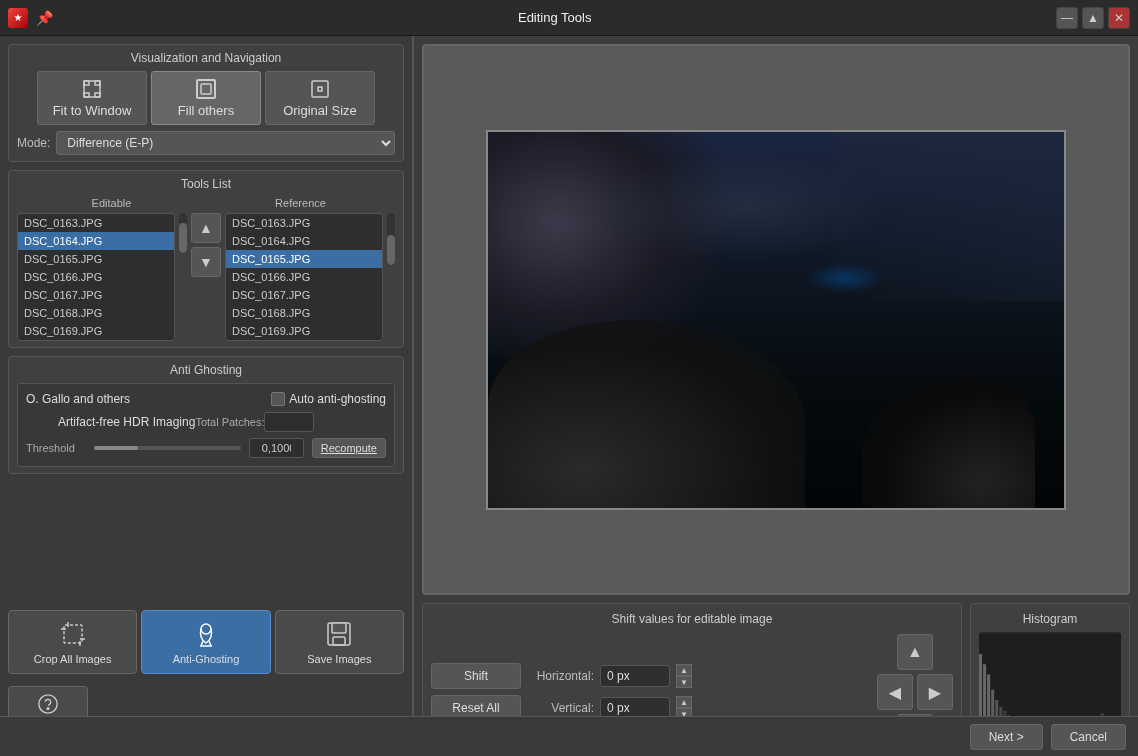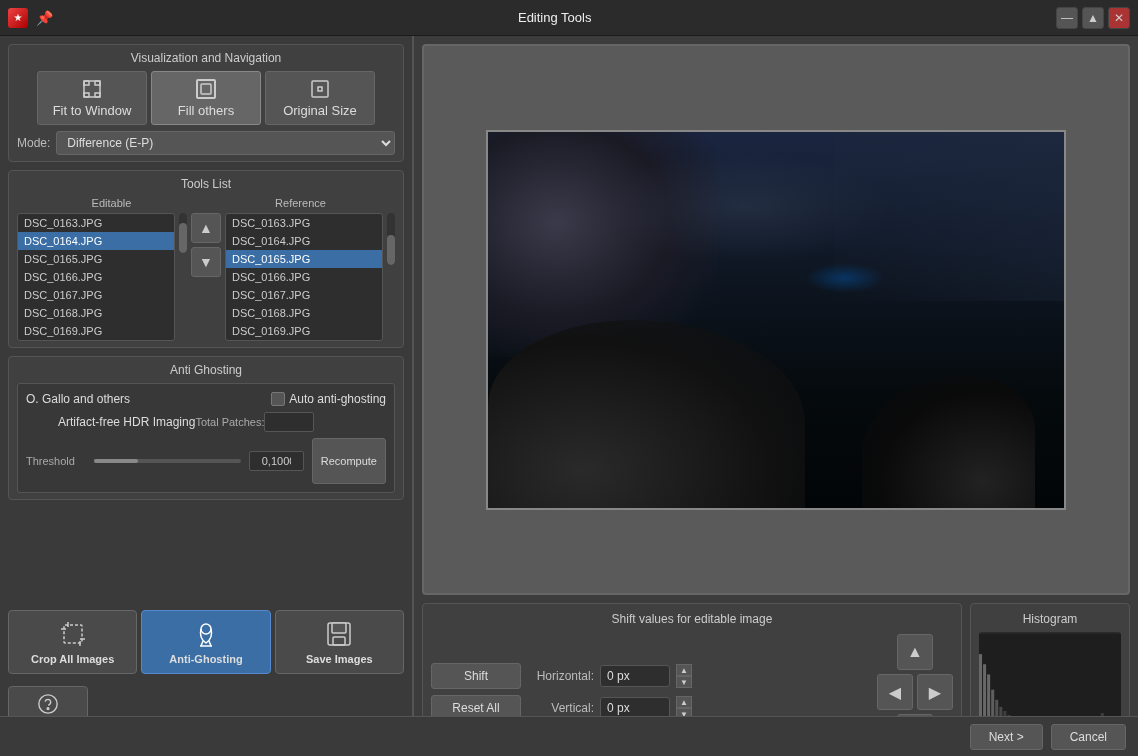--- a/index.html
+++ b/index.html
@@ -228,44 +228,44 @@
       width: 55px; height: 20px;
       border-radius: 2px;
       padding: 2px 12px;
       font-size: 11px;
     }
     .recompute-btn {
       background: #555;
       border: 1px solid #666;
       border-radius: 3px;
       color: #ddd;
-      padding: 16px 8px;
+      padding: 3px 8px;
       font-size: 11px;
       cursor: pointer;
+      text-decoration: underline;
     }
     .bottom-actions {
       display: flex;
       gap: 4px;
       justify-content: space-around;
       margin-top: auto;
     }
     .action-btn {
       background: #4a4a4a;
       border: 1px solid #666;
       border-radius: 4px;
       color: #ddd;
       padding: 8px 4px;
       cursor: pointer;
       display: flex;
       flex-direction: column;
       align-items: center;
       gap: 4px;
       flex: 1;
       font-size: 11px;
-      font-weight: bold;
     }
     .action-btn.active-btn {
       background: #3a6ea5;
       border-color: #5588cc;
     }
     .action-btn svg {
       width: 30px; height: 30px;
     }
     .whats-this {
       margin-top: 4px;

